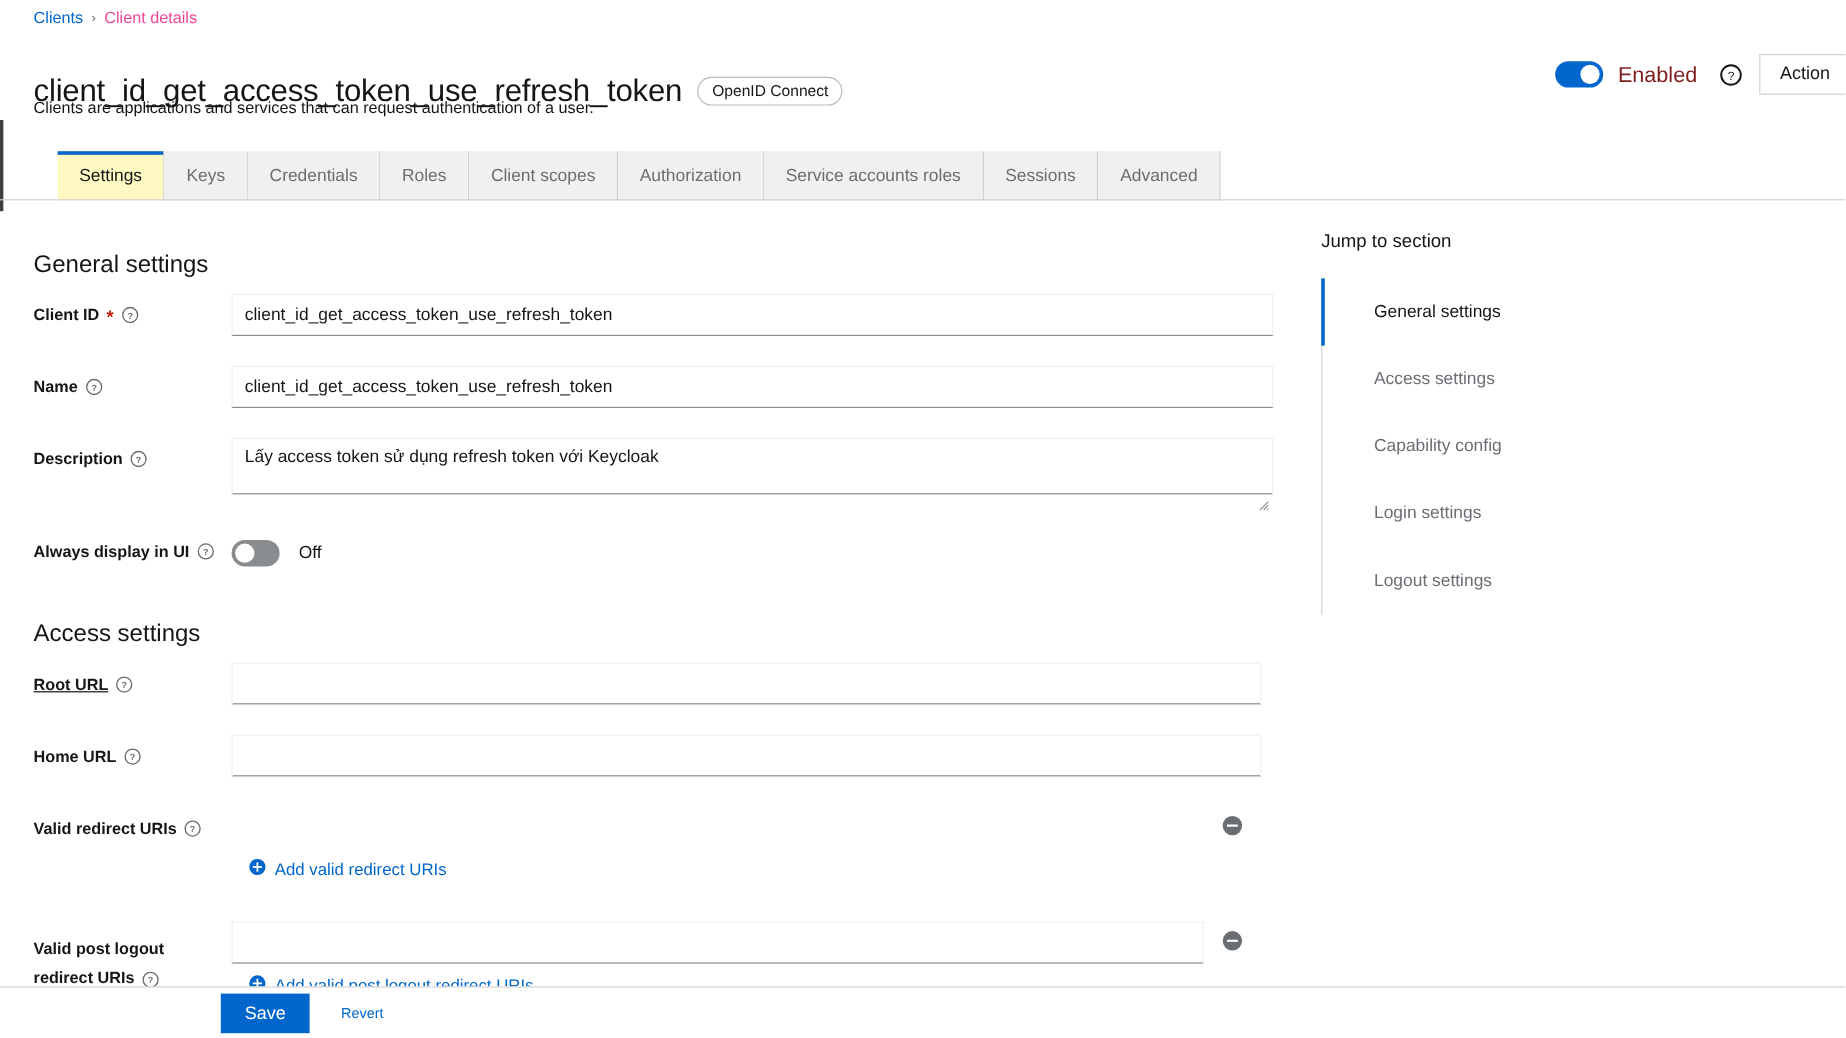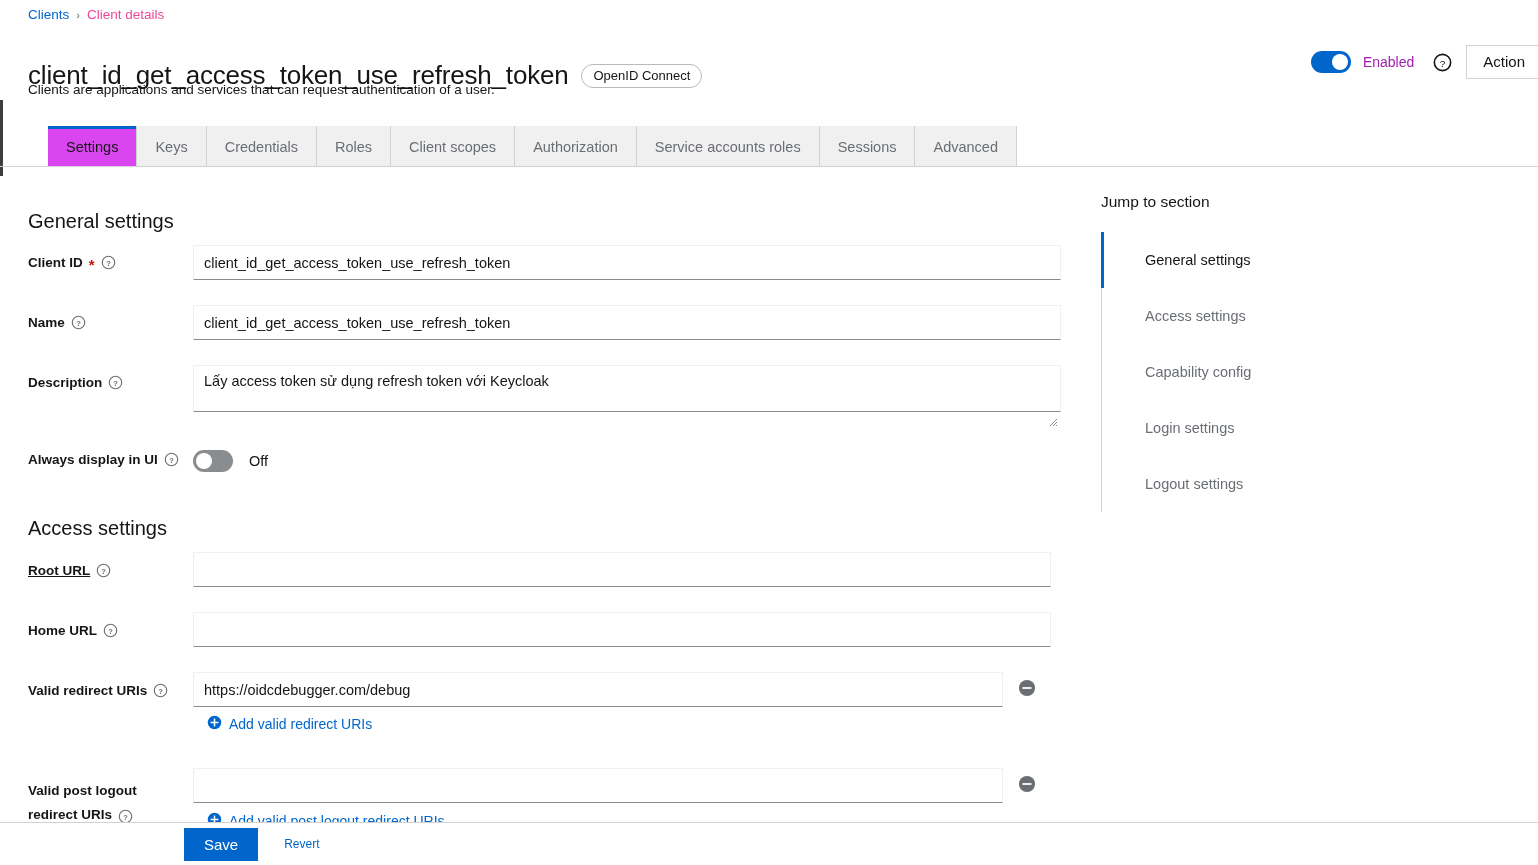--- a/index.html
+++ b/index.html
@@ -34,36 +34,36 @@
   .page-sub { position: absolute; left: 28px; top: 82px; font-size: 13.5px; color: #151515; }
 
   .header-actions { position: absolute; right: -4px; top: 45px; display: flex; align-items: center; gap: 0; }
   .toggle-wrap { display: flex; align-items: center; gap: 12px; }
   .switch { width: 40px; height: 22px; border-radius: 12px; position: relative; flex: none; }
   .switch.on { background: #06c; }
   .switch.off { background: #8a8d90; }
   .switch .knob { position: absolute; top: 3px; width: 16px; height: 16px; border-radius: 50%; background: #fff; }
   .switch.on .knob { right: 3px; }
   .switch.off .knob { left: 3px; }
-  .switch-label { font-size: 14px; color: #a21caf; }
+  .switch-label { font-size: 18px; color: #7f1d1d; }
   .help-btn { margin-left: 18px; width: 20px; height: 20px; display: flex; align-items: center; justify-content: center; }
   .action-btn {
     margin-left: 14px; border: 1px solid #d2d2d2; background: #fff;
     font-size: 15px; color: #151515; padding: 7px 16px; line-height: 1.2; white-space: nowrap;
   }
 
   
   .tabs { position: absolute; left: 48px; top: 126px; display: flex; align-items: stretch; height: 41px; }
   .tab {
     position: relative; display: flex; align-items: center; padding: 0 18px;
     font-size: 14.5px; background: #f0f0f0; color: #6a6e73; border-right: 1px solid #d2d2d2;
     cursor: pointer;
   }
   .tab:first-child { border-left: none; }
-  .tab.active { background: #d946ef; color: #151515; border-right: 1px solid #d2d2d2; }
+  .tab.active { background: #fef9c3; color: #151515; border-right: 1px solid #d2d2d2; }
   .tab.active::before { content: ""; position: absolute; left: 0; right: 0; top: 0; height: 3px; background: #06c; }
   .tab-underline { position: absolute; left: 0; top: 166px; width: 1538px; height: 1px; background: #d2d2d2; }
 
   
   .content { position: absolute; left: 0; top: 167px; width: 1538px; height: 698px; }
 
   .section-title { position: absolute; font-size: 20px; font-weight: 400; color: #151515; }
   .f-label { position: absolute; font-size: 13.5px; font-weight: bold; color: #151515; display: flex; align-items: center; gap: 6px; }
   .f-label .req { color: #c9190b; font-size: 15px; line-height: 0.6; position: relative; top: 2px; }
 
@@ -238,21 +238,20 @@
 
     <div class="f-label" style="left:28px; top:516px;">
       <span>Valid redirect URIs</span>
       <span class="qmark">
         <svg width="15" height="15" viewBox="0 0 20 20">
             <circle cx="10" cy="10" r="8.3" fill="none" stroke="#6a6e73" stroke-width="1.5"></circle>
             <text x="10" y="14" font-size="10" font-family="Liberation Sans, sans-serif" text-anchor="middle" fill="#6a6e73">?</text>
           </svg>
       </span>
     </div>
-    <input class="inp" style="left: 193px; top: 505px; width: 810px; height: 35px;" value="https://oidcdebugger.com/debug">
     <span class="minus-btn" style="left:1018px; top:512px;">
       <svg width="18" height="18" viewBox="0 0 20 20">
           <circle cx="10" cy="10" r="9" fill="#6a6e73"></circle>
           <rect x="5" y="9" width="10" height="2" fill="#fff"></rect>
         </svg>
     </span>
     <div class="add-link" style="left:207px; top:548px;">
       <span>
         <svg width="15" height="15" viewBox="0 0 20 20">
             <circle cx="10" cy="10" r="9" fill="#06c"></circle>

